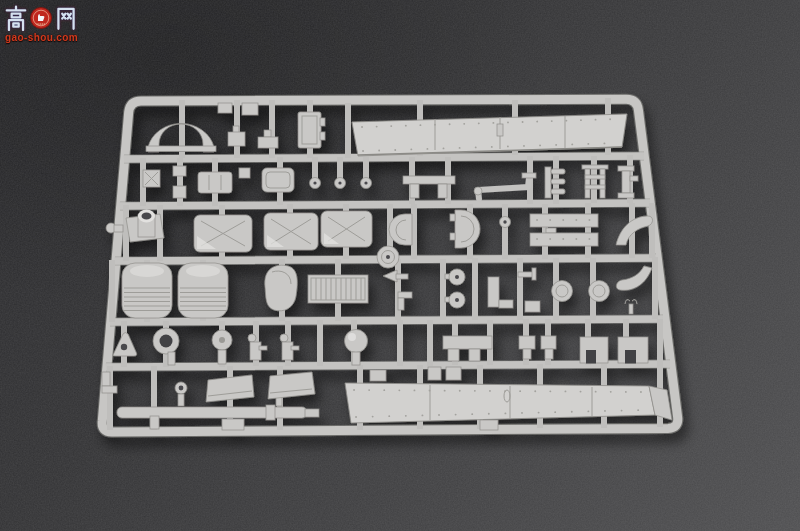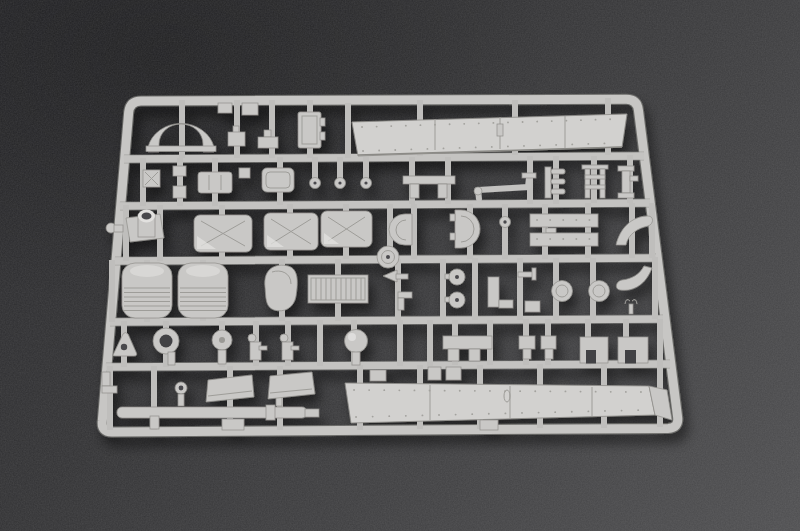--- a/index.html
+++ b/index.html
@@ -355,14 +355,31 @@
         <ellipse class="ln" cx="507" cy="396" rx="3" ry="6"></ellipse>
         <line class="dot" x1="354" y1="390" x2="642" y2="392" stroke-dasharray="0.1 15"></line>
         <line class="dot" x1="356" y1="417" x2="644" y2="410" stroke-dasharray="0.1 16.5"></line>
         <polygon class="p" points="649,386 667,390 672,420 655,415" fill="#c0bfbd"></polygon>
         <rect class="p" x="480" y="420" width="18" height="10"></rect>
       </g>
 
     </g>
   </svg>
 
+  <div class="wm">
+    <div class="wm-row">
+      <svg width="24" height="26" viewBox="0 0 22 24" class="wm-char" aria-label="高">
+        <path d="M11,1.5 V4 M2.5,5 H19.5 M7,8 H15 V11.5 H7 Z M4.5,14 V23 M4.5,14 H17.5 M17.5,14 V23 M8.5,17 H13.5 V20 H8.5 Z"></path>
+      </svg>
+      <svg width="24" height="24" viewBox="0 0 24 24" aria-label="red thumbs-up seal logo">
+        <circle cx="12" cy="12" r="10.5" fill="#c0281f" stroke="#7e150f" stroke-width="1"></circle>
+        <circle cx="12" cy="12" r="7.8" fill="none" stroke="rgba(255,230,200,.55)" stroke-width="1"></circle>
+        <path d="M9,15 V10.5 Q9,8 10.5,8 L11,10 H14.3 Q15.8,10 15.3,11.5 L14,15 Z" fill="#f3f6fa"></path>
+        <line x1="8" y1="18" x2="16" y2="18" stroke="#f0d9b0" stroke-width="1.2" stroke-dasharray="0.2 1.6" stroke-linecap="round"></line>
+      </svg>
+      <svg width="24" height="26" viewBox="0 0 22 24" class="wm-char" aria-label="网">
+        <path d="M4,3.5 V22 M4,3.5 H18 M18,3.5 V22 M7.5,8 L10.5,12.5 M10.5,8 L7.5,12.5 M12.5,8 L15.5,12.5 M15.5,8 L12.5,12.5"></path>
+      </svg>
+    </div>
+    <div class="wm-domain">gao-shou.com</div>
+  </div>
 
 </div>
 
 </body></html>

